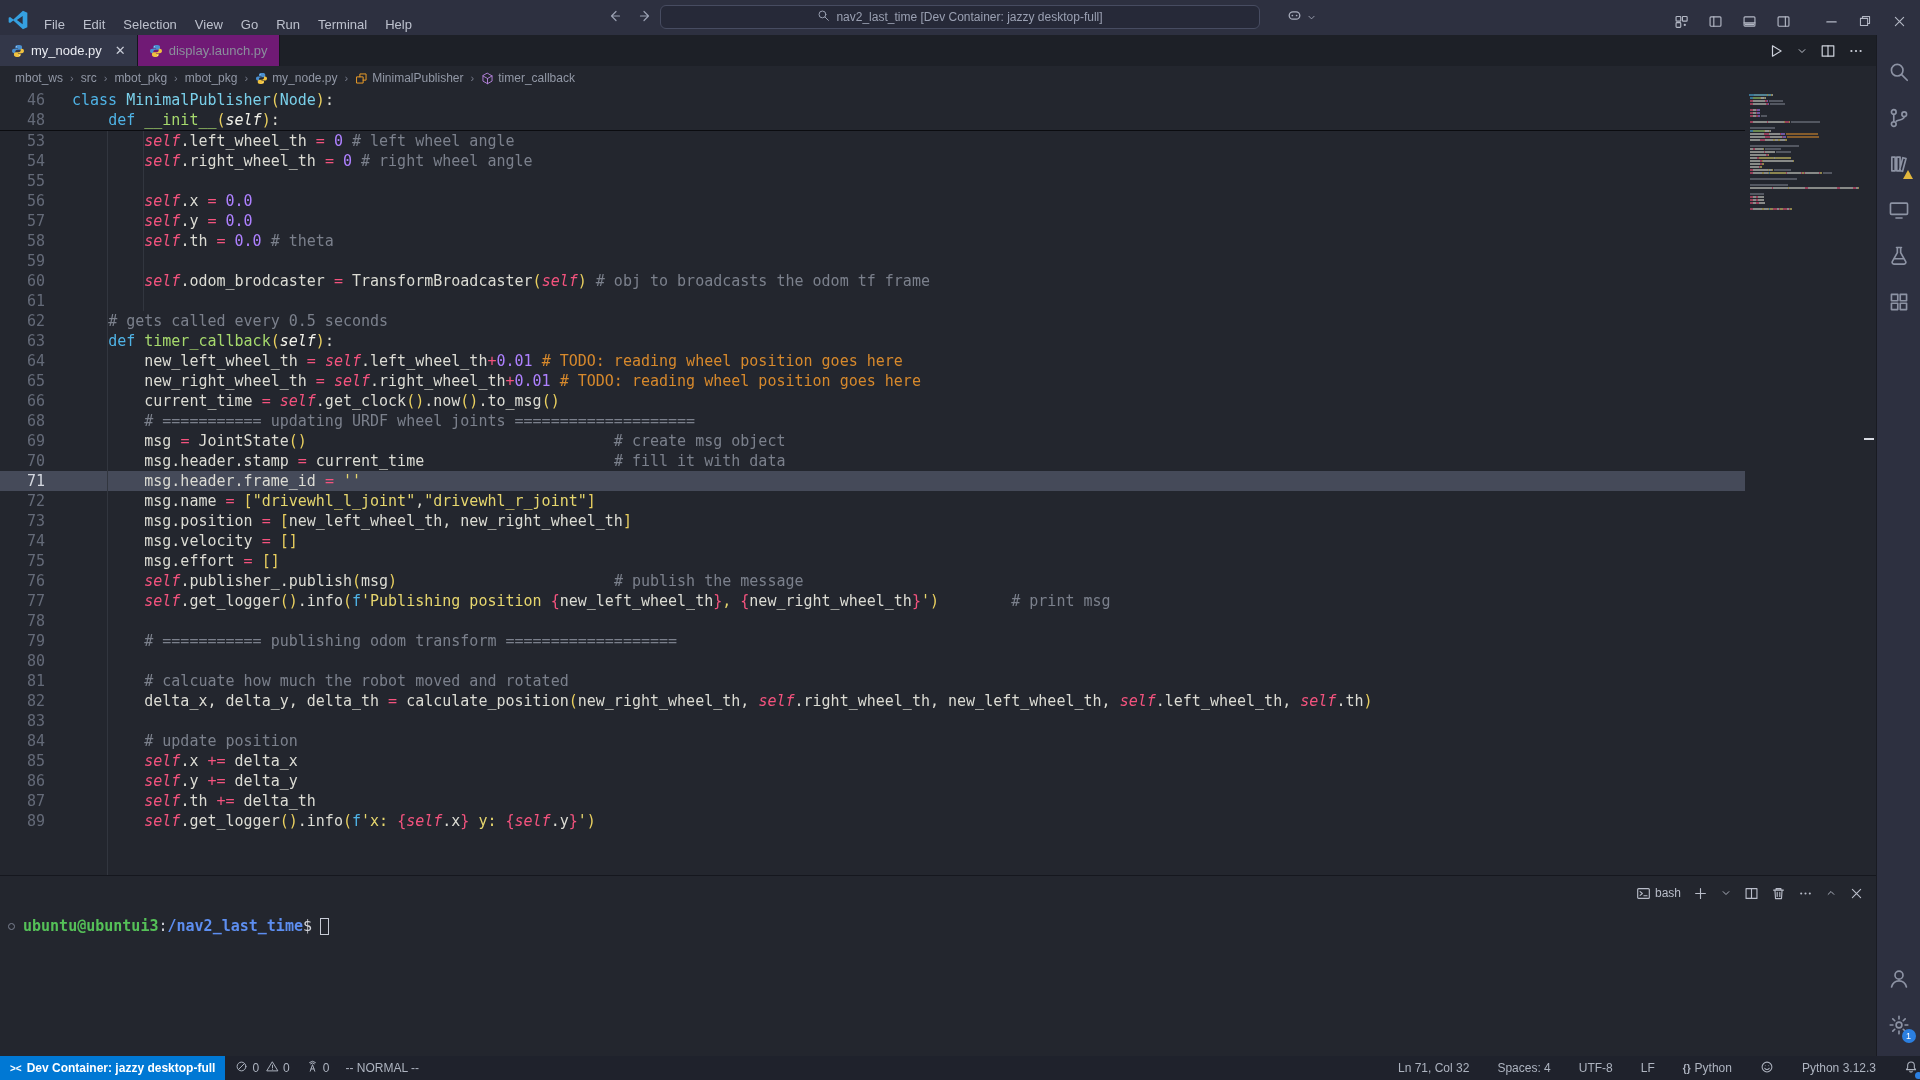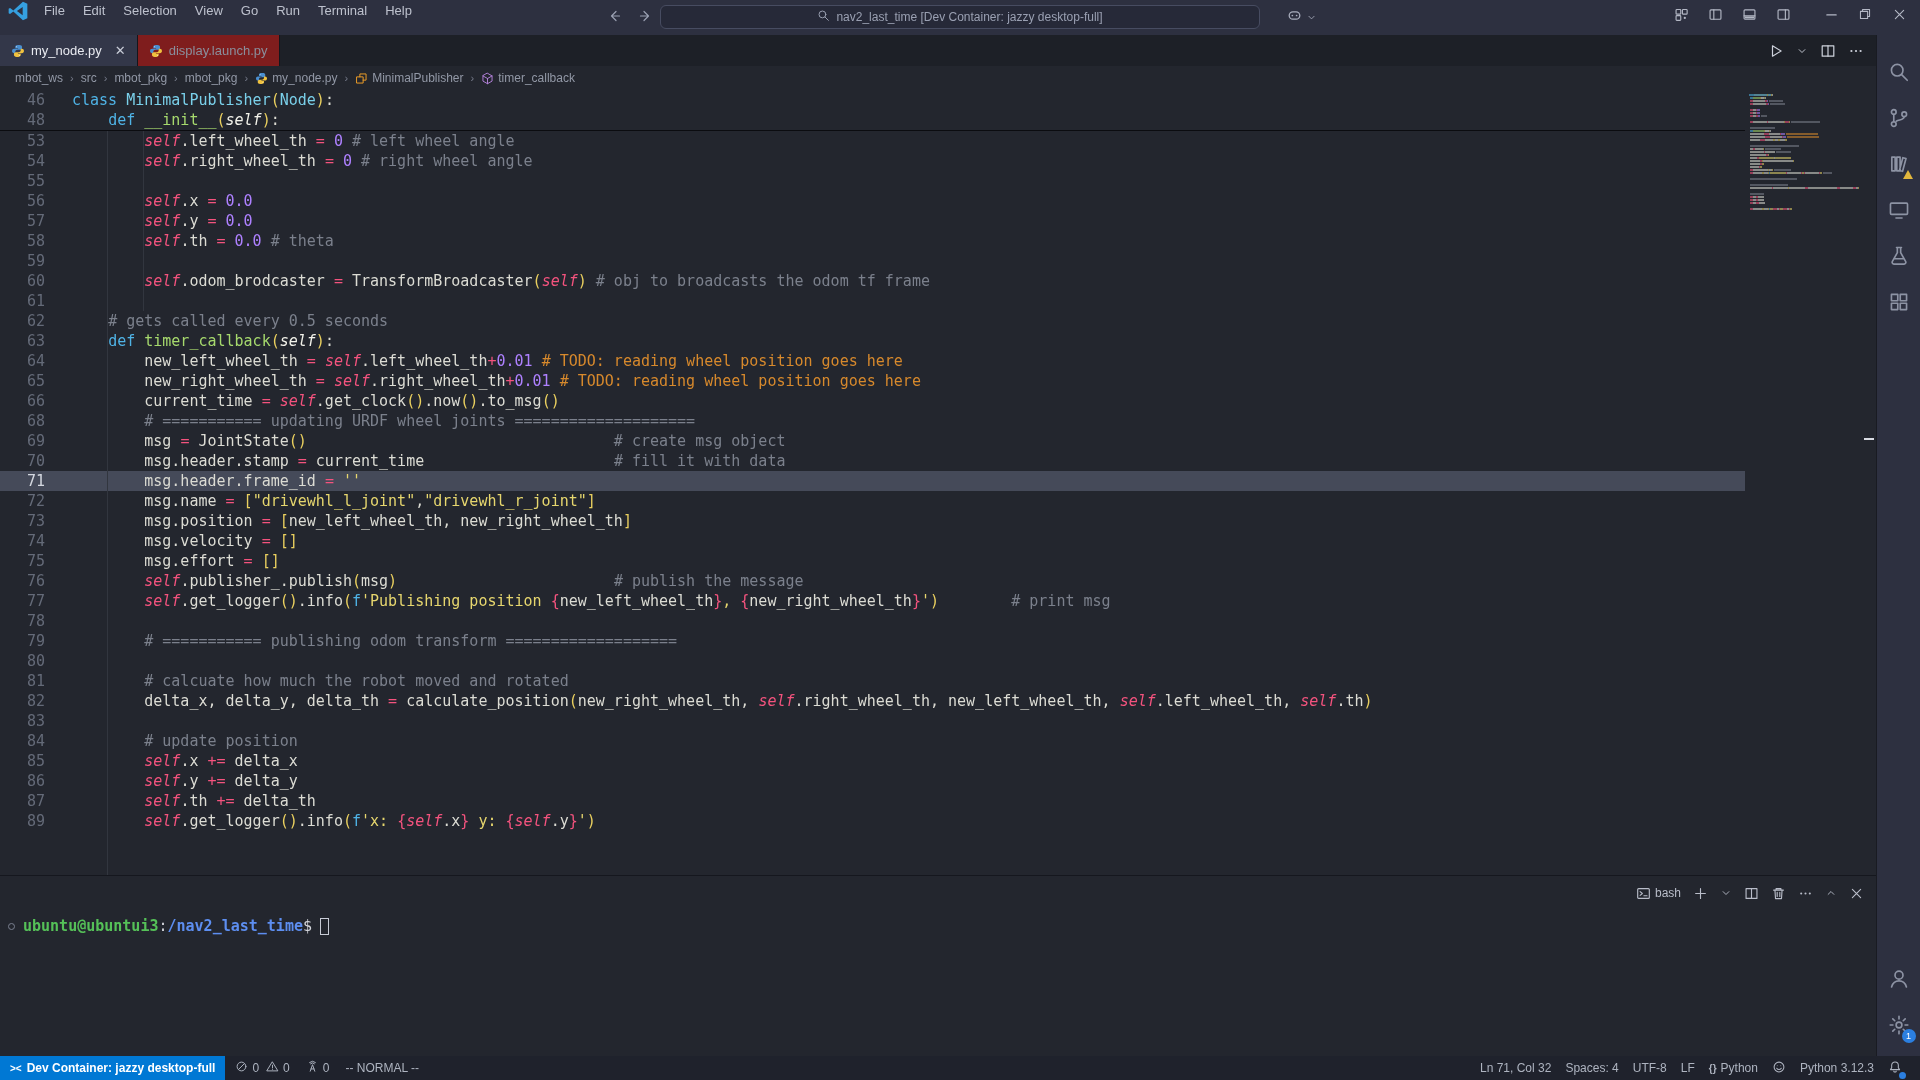--- a/index.html
+++ b/index.html
@@ -1,21 +1,21 @@
 <!DOCTYPE html>
 <html><head>
 <meta charset="utf-8">
 <style>
   *{box-sizing:border-box;margin:0;padding:0}
   html,body{width:1920px;height:1080px;overflow:hidden;background:#23262e;
     font-family:"Liberation Sans",sans-serif;color:#c7cbd6}
   .window{width:1920px;height:1080px;display:flex;flex-direction:column}
 
   
-  .titlebar{height:35px;background:#2d3040;display:flex;align-items:flex-start;position:relative;flex:none}
+  .titlebar{height:35px;background:#2d3040;display:flex;align-items:flex-end;position:relative;flex:none}
   .logo{width:36px;display:flex;justify-content:center;align-items:center}
   .menubar{display:flex;gap:2px}
   .menu-item{padding:3px 8px;font-size:13px;color:#bdc1cd;border-radius:5px;cursor:default}
   .tb-nav{position:absolute;left:606px;top:0;height:35px;display:flex;align-items:center;gap:16px;color:#9aa0b2}
   .tb-center{position:absolute;left:50%;top:5px;transform:translateX(-50%);width:600px;height:24px;
     background:#262938;border:1px solid #474c61;border-radius:6px;display:flex;align-items:center;
     justify-content:center;gap:6px;color:#9aa0b2;font-size:12px}
   .copilot{position:absolute;left:1286px;top:0;height:35px;display:flex;align-items:center;gap:3px;color:#a9aebd}
   .tb-right{margin-left:auto;display:flex;align-items:center;gap:4px;padding-right:6px;color:#b4b8c5}
   .wicon{width:30px;height:28px;display:flex;align-items:center;justify-content:center;border-radius:5px}
@@ -29,21 +29,21 @@
   .ab-item{width:44px;height:46px;display:flex;align-items:center;justify-content:center;color:#8d93a4;position:relative}
   .ab-bottom{margin-top:auto;display:flex;flex-direction:column;padding-bottom:8px}
   .tri{position:absolute;right:8px;bottom:8px;width:0;height:0;border-left:5px solid transparent;
     border-right:5px solid transparent;border-bottom:9px solid #e2b73d}
   .nbadge{position:absolute;right:5px;bottom:5px;width:14px;height:14px;border-radius:50%;
     background:#2b7fe0;color:#fff;font-size:9px;display:flex;align-items:center;justify-content:center}
 
   
   .tabstrip{height:31px;background:#1d2027;display:flex;align-items:stretch;flex:none}
   .tab{display:flex;align-items:center;gap:6px;padding:0 11px;font-size:13px;color:#8a8f9c;
-    border-right:1px solid #14161c;background:#7f1d1d}
+    border-right:1px solid #14161c;background:#701a75}
   .tab.active{background:#333749;color:#e8eaf0}
   .tab .close{margin-left:7px;font-size:13px;color:#c9cdd8}
   .editor-actions{margin-left:auto;display:flex;align-items:center;gap:12px;padding-right:12px;color:#ced2dc}
 
   
   .breadcrumbs{height:24px;display:flex;align-items:center;gap:7px;padding-left:15px;font-size:12px;
     color:#9298a6;background:#23262e;flex:none}
   .bc-item{display:flex;align-items:center;gap:4px}
   .bc-sep{color:#767b8a;font-size:11px}
 
@@ -86,21 +86,21 @@
   .t-path{color:#5d8ef0;font-weight:bold}
   .t-cursor{display:inline-block;width:9px;height:17px;border:1px solid #c8ccd6;margin-left:8px}
 
   
   .statusbar{height:24px;background:#1f222c;display:flex;align-items:center;font-size:12px;
     color:#aeb4c0;flex:none}
   .sb-remote{height:24px;background:#0078d4;color:#fff;display:flex;align-items:center;gap:5px;
     padding:0 10px;font-size:12px;font-weight:bold}
   .sb-left{display:flex;align-items:center;gap:16px;padding-left:10px}
   .sb-item{display:flex;align-items:center;gap:4px;white-space:nowrap}
-  .sb-right{margin-left:auto;display:flex;gap:14px;padding-right:18px}
+  .sb-right{margin-left:auto;display:flex;gap:28px;padding-right:2px}
   .bell{position:relative}
   .dot{position:absolute;right:-4px;bottom:-2px;width:7px;height:7px;border-radius:50%;background:#2b7fe0}
   .icn{display:inline-flex;align-items:center;justify-content:center}
   .txticn{font-weight:bold}
 </style>
 </head>
 <body>
 
 <div class="window">
 

